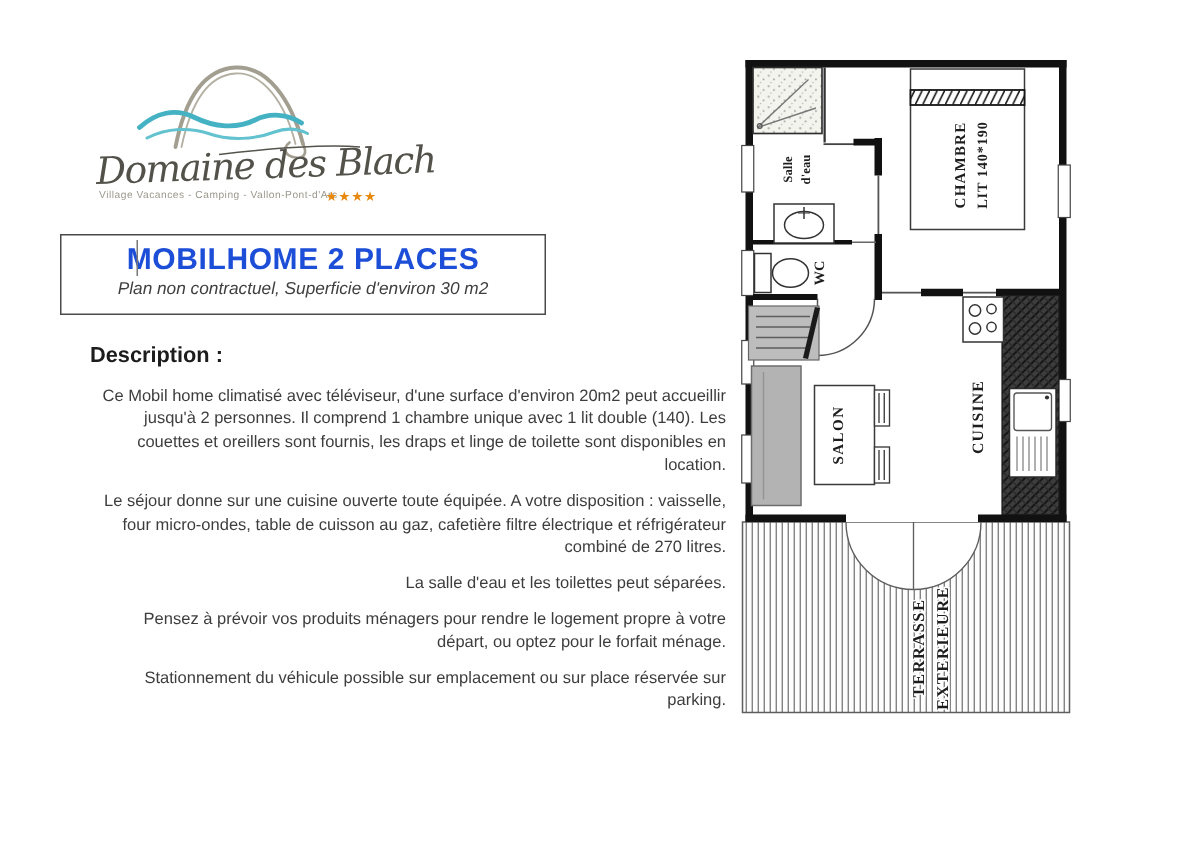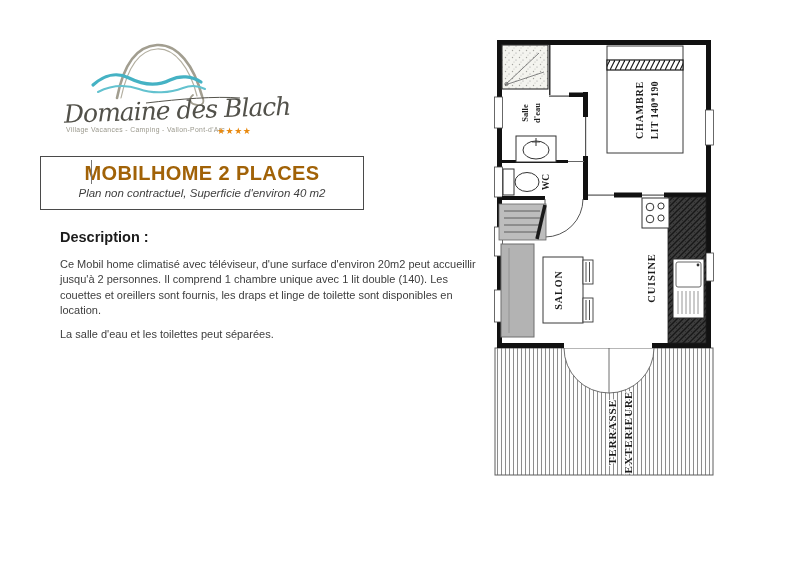--- a/index.html
+++ b/index.html
@@ -6,27 +6,27 @@
   #canvas{position:relative;width:800px;height:565px;background:#ffffff;overflow:hidden;
           font-family:"Liberation Sans",sans-serif;}
   
   #logo{position:absolute;left:38px;top:30px;width:252px;height:110px;}
   .script-name{font-family:"DejaVu Serif",serif;font-style:italic;font-size:25px;fill:#52514a;letter-spacing:-1px;}
   .tagline{font-family:"Liberation Sans",sans-serif;font-size:6.8px;fill:#9a988c;letter-spacing:.35px;}
   .stars{font-size:9px;fill:#e8890f;letter-spacing:.5px;}
   
   #title-box{position:absolute;left:40px;top:156px;width:322px;height:52px;border:1px solid #4a4a4a;
              text-align:center;background:#fff;}
-  #title-box .t{margin-top:5px;font-size:20px;font-weight:bold;letter-spacing:.4px;color:#a16207;}
+  #title-box .t{margin-top:5px;font-size:20px;font-weight:bold;letter-spacing:.4px;color:#1d4ed8;}
   #title-box .s{margin-top:2px;font-size:11.5px;font-style:italic;color:#3f3f3f;}
   #cursor-artifact{position:absolute;left:91px;top:160px;width:1px;height:24px;background:#777;}
   
   #desc-heading{position:absolute;left:60px;top:229px;font-size:14.5px;font-weight:bold;color:#1c1c1c;}
   #desc-heading .u{text-underline-offset:3px;text-decoration-thickness:1.5px;}
-  #desc-body{position:absolute;left:60px;top:257px;width:424px;font-size:11px;line-height:15.4px;color:#3d3d3d;}
+  #desc-body{position:absolute;left:60px;top:257px;width:424px;font-size:11px;line-height:15.4px;color:#3d3d3d;text-align:right;}
   #desc-body p{margin:0 0 8.5px 0;}
   
   #plan{position:absolute;left:485px;top:30px;width:240px;height:470px;}
   .plan-label{font-family:"Liberation Serif","DejaVu Serif",serif;font-weight:bold;fill:#1d1d1d;}
   .halo{paint-order:stroke;stroke:#ffffff;stroke-width:2px;}
 </style>
 </head>
 <body>
 
 <div id="canvas">
@@ -42,29 +42,32 @@
       <path d="M 98 92 C 112 85 127 85 139 89 C 153 94 170 93 183 88 C 191 85 199 86 205 89" fill="none" stroke="#63c2cf" stroke-width="2" stroke-linecap="round"></path>
     </g>
     <path d="M 146 103 C 180 99 215 96 240 98" fill="none" stroke="#55544c" stroke-width="1"></path>
     <text class="script-name" x="64" y="119" transform="rotate(-2 170 112)">Domaine des Blachas</text>
     <text class="tagline" x="66" y="132">Village Vacances - Camping - Vallon-Pont-d'Arc</text>
     <text class="stars" x="217" y="134">★★★★</text>
   </svg>
 
   <div id="title-box">
     <div class="t">MOBILHOME 2 PLACES</div>
-    <div class="s">Plan non contractuel, Superficie d'environ 40 m2</div>
+    <div class="s">Plan non contractuel, Superficie d'environ 30 m2</div>
   </div>
   <div id="cursor-artifact"></div>
 
   <div id="desc-heading"><span class="u">Description</span><span> :</span></div>
 
   <div id="desc-body">
     <p>Ce Mobil home climatisé avec téléviseur, d'une surface d'environ 20m2 peut accueillir jusqu'à 2 personnes. Il comprend 1 chambre unique avec 1 lit double (140). Les couettes et oreillers sont fournis, les draps et linge de toilette sont disponibles en location.</p>
+    <p>Le séjour donne sur une cuisine ouverte toute équipée. A votre disposition : vaisselle, four micro-ondes, table de cuisson au gaz, cafetière filtre électrique et réfrigérateur combiné de 270 litres.</p>
     <p>La salle d'eau et les toilettes peut séparées.</p>
+    <p>Pensez à prévoir vos produits ménagers pour rendre le logement propre à votre départ, ou optez pour le forfait ménage.</p>
+    <p>Stationnement du véhicule possible sur emplacement ou sur place réservée sur parking.</p>
   </div>
 
   <svg id="plan" viewBox="485 30 240 470" xmlns="http://www.w3.org/2000/svg">
     <defs>
       <pattern id="stipple" width="7" height="7" patternUnits="userSpaceOnUse">
         <rect width="7" height="7" fill="#f4f4ef"></rect>
         <circle cx="1.5" cy="1.5" r="0.7" fill="#a5a5a0"></circle>
         <circle cx="5" cy="4" r="0.6" fill="#999"></circle>
         <circle cx="3" cy="6" r="0.5" fill="#b5b5b0"></circle>
       </pattern>

